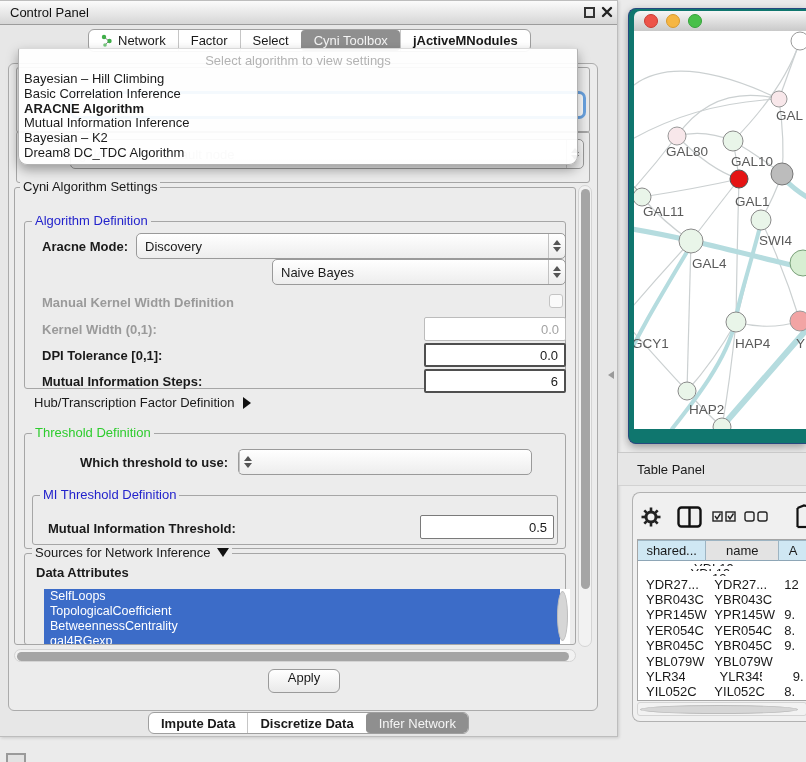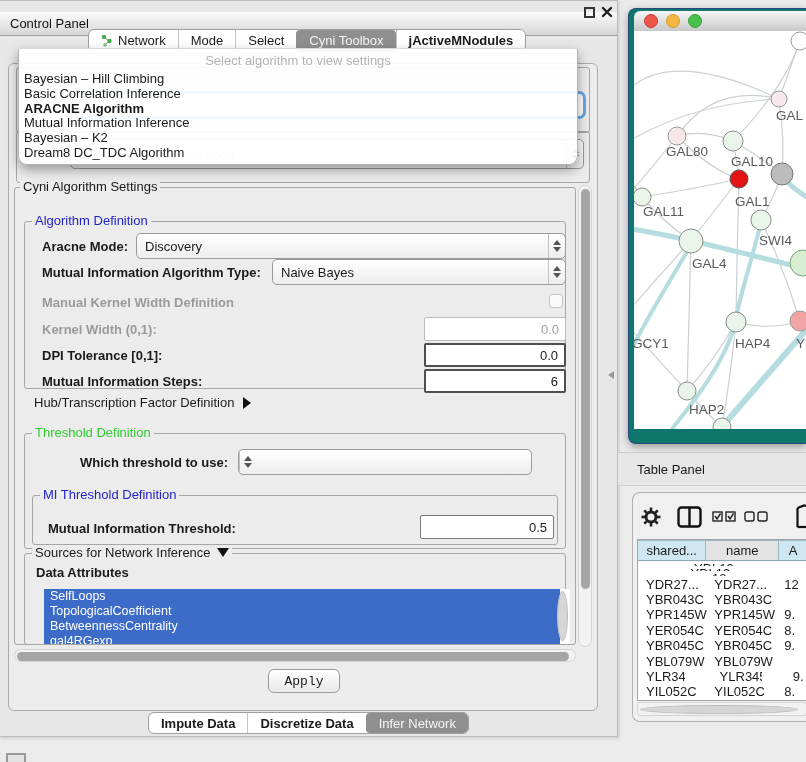--- a/index.html
+++ b/index.html
@@ -38,21 +38,21 @@
          box-shadow:0 5px 12px rgba(0,0,0,.35);z-index:50;}
   .prompt{color:#b3b3b3;text-align:center;height:23px;line-height:23px;}
   .popt{height:14.8px;line-height:14.8px;padding-left:5px;white-space:nowrap;}
   
   .attr{height:15px;line-height:15px;background:#3c6cc8;color:#fff;padding-left:6px;font-size:12.5px;white-space:nowrap;}
   
   .sbtrack{background:#f2f2f2;border:1px solid #d4d4d4;border-radius:8px;}
   .sbthumb{background:#a5a5a5;border-radius:6px;}
   .sbthumb.light{background:#d6d6d6;border:1px solid #bcbcbc;}
   
-  .btn{background:linear-gradient(#ffffff,#e9e9e9);border:1px solid #9a9a9a;border-radius:6px;display:flex;align-items:center;justify-content:center;font-family:Liberation Mono, monospace;}
+  .btn{background:linear-gradient(#ffffff,#e9e9e9);border:1px solid #9a9a9a;border-radius:6px;display:flex;align-items:flex-start;justify-content:center;}
   
   .net-frame{background:#0f766e;border:1px solid #26497e;border-right:none;border-radius:8px 0 0 8px;box-shadow:0 3px 8px rgba(0,0,0,.35);}
   .net-titlebar{background:linear-gradient(#f6f6f6,#c9c9c9);border-bottom:1px solid #9a9a9a;border-radius:6px 0 0 0;display:flex;align-items:center;gap:8px;padding-left:10px;}
   .light{width:12px;height:12px;border-radius:50%;}
   
   .tp-title{background:#e6e6e6;border-top:1px solid #c9c9c9;border-bottom:1px solid #d2d2d2;display:flex;align-items:center;}
   .tp-panel{background:#f0f0f0;border:1px solid #b2b2b2;border-radius:8px 0 0 8px;border-right:none;}
   .thead-cell{display:flex;align-items:center;justify-content:center;border-right:1px solid #9db4c2;border-bottom:1px solid #8ea6b6;border-top:1px solid #9db4c2;}
   .trow{display:flex;}
   .tcell{white-space:nowrap;overflow:hidden;}
@@ -60,41 +60,41 @@
   .edge{fill:none;stroke:#cbd0d1;stroke-width:1.2;}
   .tedge{fill:none;stroke:#b5dcdf;stroke-linecap:round;}
 </style>
 </head>
 <body>
 
 <div id="stage">
 
   <div class="abs cp-win" style="left:0;top:8;width:618px;height:737px;">
 
-    <div class="abs titlebar" style="left:0;top:11px;width:617px;height:24px;">
+    <div class="abs titlebar" style="left:0;top:0;width:617px;height:24px;">
       <span class="title-txt">Control Panel</span>
     </div>
     <div class="abs" style="left:584px;top:6px;width:11px;height:11px;border:2px solid #333;"></div>
     <svg class="abs" style="left:601px;top:5px;" width="12" height="12" viewBox="0 0 12 12">
       <path d="M2,2 L10,10 M10,2 L2,10" stroke="#222" stroke-width="2.4" stroke-linecap="round"></path>
     </svg>
 
     <div class="abs tabstrip" style="left:88px;top:28px;height:23px;">
       <div class="tab first">
         <svg width="12" height="13" viewBox="0 0 12 13">
           <line x1="3" y1="3" x2="8" y2="7" stroke="#888" stroke-width="1"></line>
           <line x1="8" y1="7" x2="4" y2="11" stroke="#888" stroke-width="1"></line>
           <circle cx="3" cy="3" r="2.2" fill="#3fae49"></circle>
           <circle cx="8.5" cy="7" r="2.2" fill="#3fae49"></circle>
           <circle cx="4" cy="11" r="1.8" fill="#76c97e"></circle>
         </svg>
         <span>Network</span>
       </div>
       <div class="tab">
-          <span>Mode</span>
+          <span>Factor</span>
         </div>
       <div class="tab">
           <span>Select</span>
         </div>
       <div class="tab sel">
           <span>Cyni Toolbox</span>
         </div>
       <div class="tab" style="font-weight:bold;">
           <span>jActiveMNodules</span>
         </div>
@@ -131,21 +131,20 @@
 
     <div class="abs blbl" style="left:42px;top:238px;">Aracne Mode:</div>
     <div class="abs cbx" style="left:136px;top:232px;width:430px;height:26px;">
       <span class="txt">Discovery</span>
       <span class="stepper">
           <span class="tri-up"></span>
           <span class="tri-dn"></span>
         </span>
     </div>
 
-    <div class="abs blbl" style="left:42px;top:264px;">Mutual Information Algorithm Type:</div>
     <div class="abs cbx" style="left:272px;top:258px;width:294px;height:26px;">
       <span class="txt">Naive Bayes</span>
       <span class="stepper">
           <span class="tri-up"></span>
           <span class="tri-dn"></span>
         </span>
     </div>
 
     <div class="abs blbl dlbl" style="left:42px;top:294px;">Manual Kernel Width Definition</div>
     <div class="abs chk" style="left:549px;top:293px;width:14px;height:14px;"></div>

